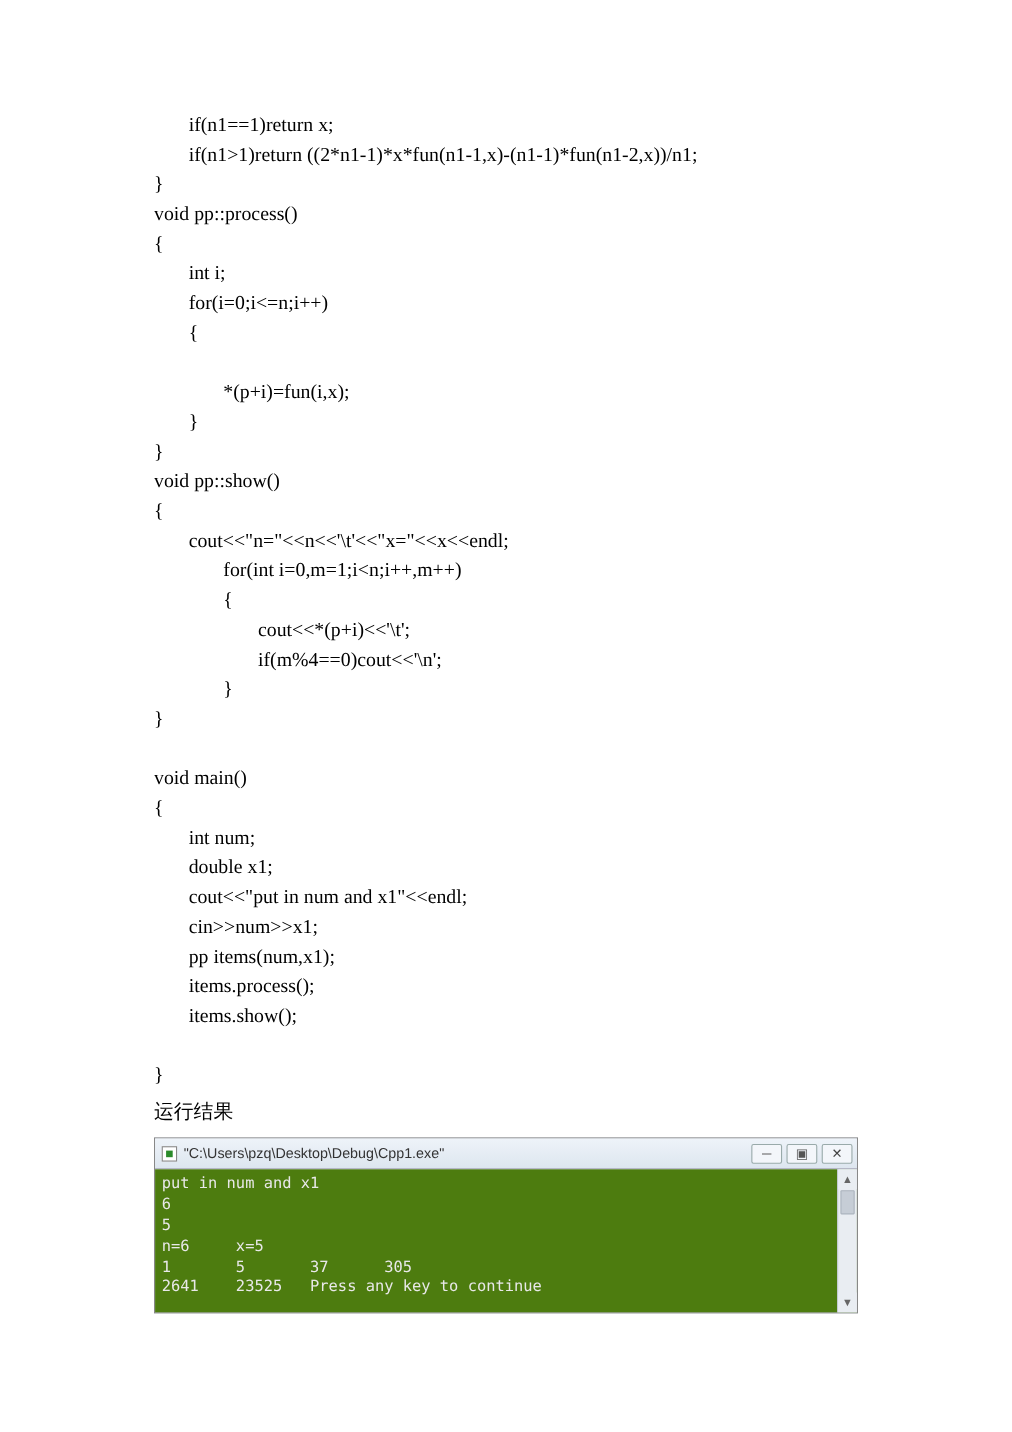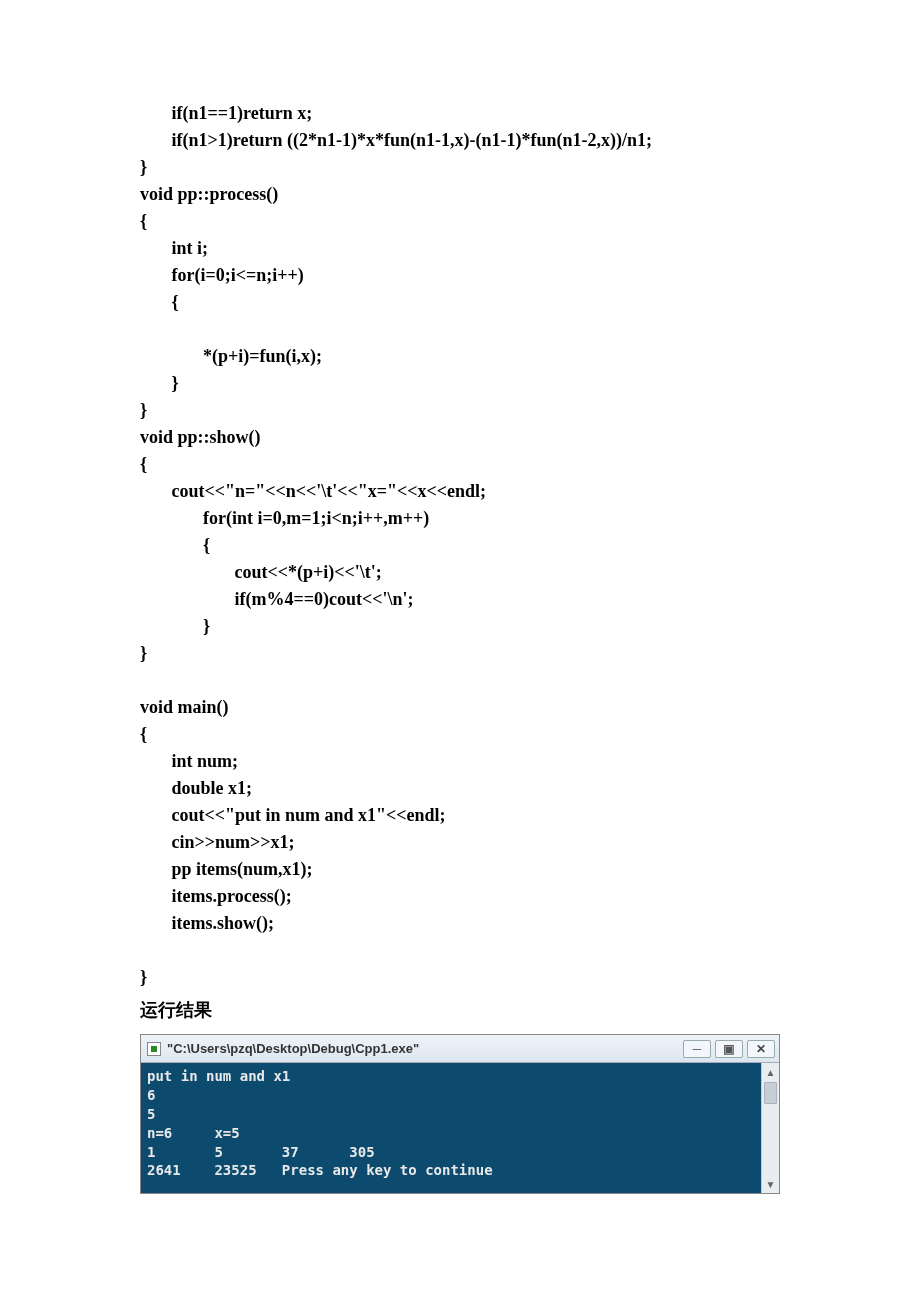--- a/index.html
+++ b/index.html
@@ -1,15 +1,15 @@
 <!DOCTYPE html>
 <html><head>
   <meta charset="utf-8">
   <style>
-    * { margin: 0; padding: 0; box-sizing: border-box; font-weight: bold; }
+    * { margin: 0; padding: 0; box-sizing: border-box; }
     body {
       width: 920px;
       background: #fff;
       font-family: "Times New Roman", serif;
       font-size: 18px;
       color: #000;
       padding: 100px 140px 60px 140px;
       line-height: 1.5;
     }
     .code {
@@ -74,21 +74,21 @@
       display: inline-flex;
       align-items: center;
       justify-content: center;
       font-size: 12px;
       color: #555;
       font-family: sans-serif;
     }
     .win-btn.close { color: #444; }
     .console-body {
       display: flex;
-      background: #0c4a6e;
+      background: #4d7c0f;
       justify-content: flex-end;
     }
     .console-content {
       flex: 1;
       color: #e8e8e8;
       font-family: "Lucida Console", "Consolas", monospace;
       font-size: 14px;
       padding: 4px 6px;
       white-space: pre;
       min-height: 130px;

